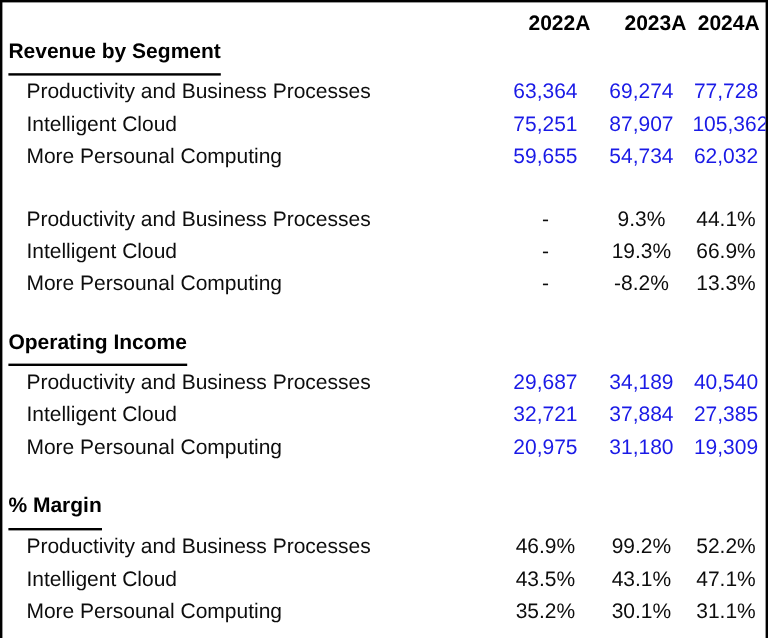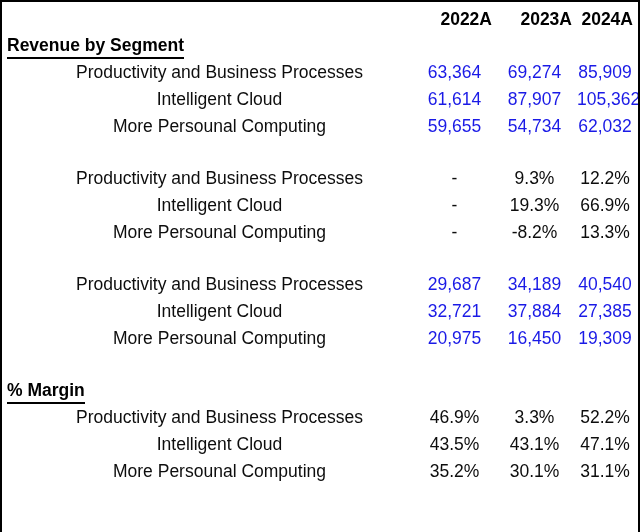--- a/index.html
+++ b/index.html
@@ -65,28 +65,28 @@
     padding-left: 5px;
     vertical-align: bottom;
   }
   .sec-text {
     font-weight: bold;
     font-size: 17.5px;
     color: #000000;
     border-bottom: 2px solid #000000;
     display: inline-block;
     line-height: 1.18;
-    padding-bottom: 1px;
+    padding-bottom: 8px;
   }
 
   
   tr.row-data { height: 27px; }
   tr.row-data td.d-label {
     padding-left: 20px;
-    text-align: center;
+    text-align: left;
     font-size: 17.5px;
     color: #0d0d0d;
   }
   tr.row-data td.d-val {
     text-align: center;
     padding-right: 5px;
     font-size: 17.5px;
   }
   td.d-val.blue  { color: #1a1ae6; }
   td.d-val.black { color: #0d0d0d; }
@@ -117,89 +117,95 @@
         <tr class="row-section">
           <td class="sec-label"><span class="sec-text">Revenue by Segment</span></td>
           <td></td>
           <td></td>
           <td></td>
         </tr>
         <tr class="row-data">
           <td class="d-label">Productivity and Business Processes</td>
           <td class="d-val blue">63,364</td>
           <td class="d-val blue">69,274</td>
-          <td class="d-val blue">85,909</td>
-        </tr>
-        <tr class="row-data">
-          <td class="d-label">Intelligent Cloud</td>
-          <td class="d-val blue">61,614</td>
+          <td class="d-val blue">77,728</td>
+        </tr>
+        <tr class="row-data">
+          <td class="d-label">Intelligent Cloud</td>
+          <td class="d-val blue">75,251</td>
           <td class="d-val blue">87,907</td>
           <td class="d-val blue">105,362</td>
         </tr>
         <tr class="row-data">
           <td class="d-label">More Persounal Computing</td>
           <td class="d-val blue">59,655</td>
           <td class="d-val blue">54,734</td>
           <td class="d-val blue">62,032</td>
         </tr>
         <tr class="row-spacer">
           <td colspan="4"></td>
         </tr>
         <tr class="row-data">
           <td class="d-label">Productivity and Business Processes</td>
           <td class="d-val black">-</td>
           <td class="d-val black">9.3%</td>
-          <td class="d-val black">12.2%</td>
+          <td class="d-val black">44.1%</td>
         </tr>
         <tr class="row-data">
           <td class="d-label">Intelligent Cloud</td>
           <td class="d-val black">-</td>
           <td class="d-val black">19.3%</td>
           <td class="d-val black">66.9%</td>
         </tr>
         <tr class="row-data">
           <td class="d-label">More Persounal Computing</td>
           <td class="d-val black">-</td>
           <td class="d-val black">-8.2%</td>
           <td class="d-val black">13.3%</td>
         </tr>
         <tr class="row-spacer">
           <td colspan="4"></td>
         </tr>
+        <tr class="row-section">
+          <td class="sec-label"><span class="sec-text">Operating Income</span></td>
+          <td></td>
+          <td></td>
+          <td></td>
+        </tr>
         <tr class="row-data">
           <td class="d-label">Productivity and Business Processes</td>
           <td class="d-val blue">29,687</td>
           <td class="d-val blue">34,189</td>
           <td class="d-val blue">40,540</td>
         </tr>
         <tr class="row-data">
           <td class="d-label">Intelligent Cloud</td>
           <td class="d-val blue">32,721</td>
           <td class="d-val blue">37,884</td>
           <td class="d-val blue">27,385</td>
         </tr>
         <tr class="row-data">
           <td class="d-label">More Persounal Computing</td>
           <td class="d-val blue">20,975</td>
-          <td class="d-val blue">16,450</td>
+          <td class="d-val blue">31,180</td>
           <td class="d-val blue">19,309</td>
         </tr>
         <tr class="row-spacer">
           <td colspan="4"></td>
         </tr>
         <tr class="row-section">
           <td class="sec-label"><span class="sec-text">% Margin</span></td>
           <td></td>
           <td></td>
           <td></td>
         </tr>
         <tr class="row-data">
           <td class="d-label">Productivity and Business Processes</td>
           <td class="d-val black">46.9%</td>
-          <td class="d-val black">3.3%</td>
+          <td class="d-val black">99.2%</td>
           <td class="d-val black">52.2%</td>
         </tr>
         <tr class="row-data">
           <td class="d-label">Intelligent Cloud</td>
           <td class="d-val black">43.5%</td>
           <td class="d-val black">43.1%</td>
           <td class="d-val black">47.1%</td>
         </tr>
         <tr class="row-data">
           <td class="d-label">More Persounal Computing</td>

